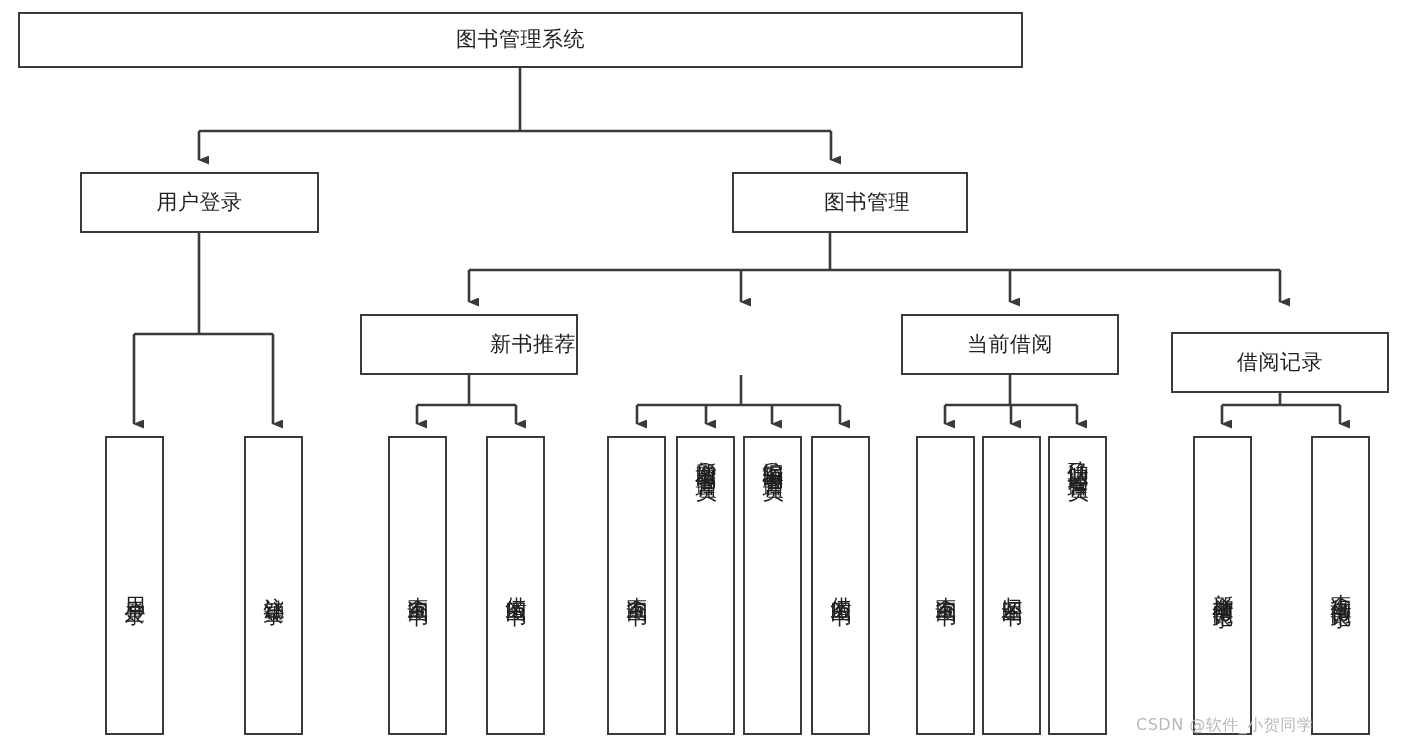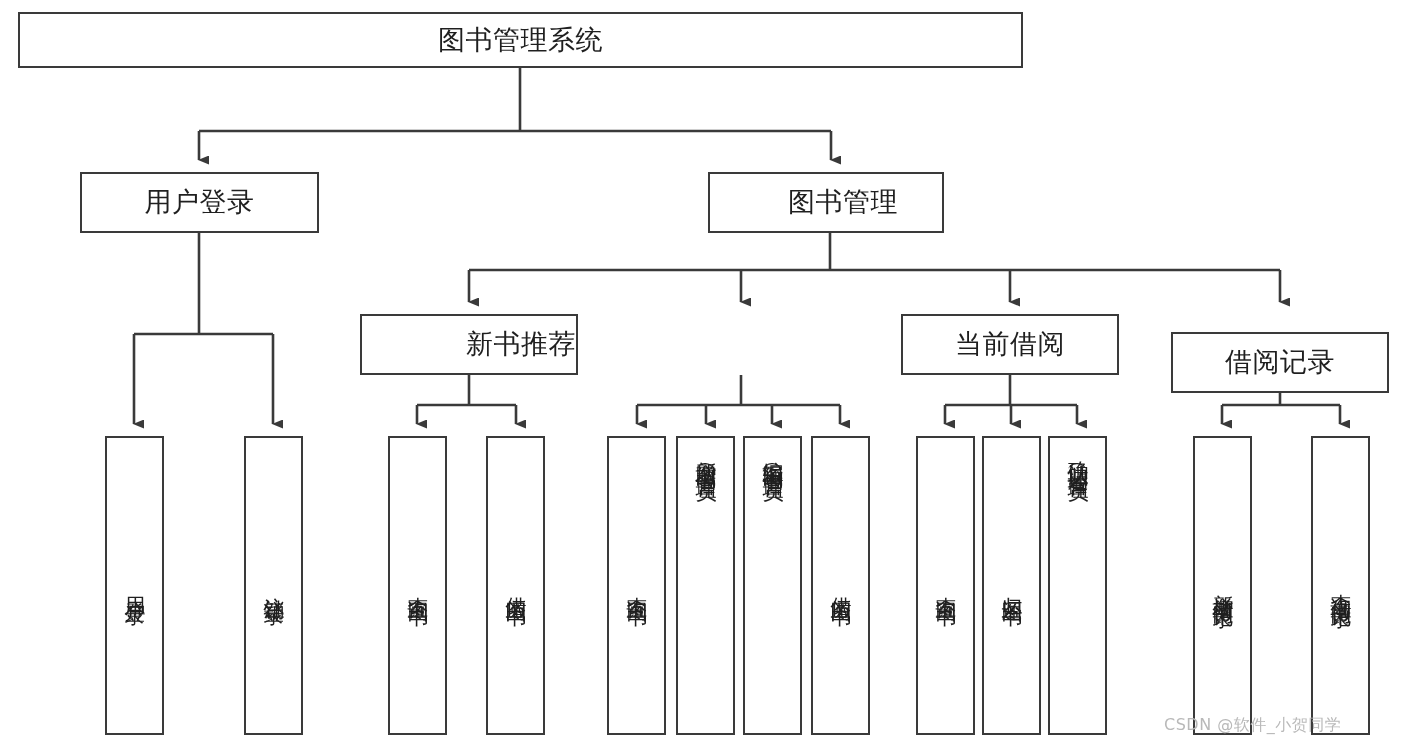--- a/index.html
+++ b/index.html
@@ -28,21 +28,21 @@
     position: absolute;
     box-sizing: border-box;
     border: 2px solid #3a3a3a;
     background: #ffffff;
     display: flex;
     align-items: center;
     justify-content: center;
     overflow: hidden;
   }
   .node-label-h {
-    font-size: 27px;
+    font-size: 21px;
     color: #1f1f1f;
     line-height: 1.2;
     letter-spacing: 0.5px;
     white-space: nowrap;
   }
   .leaf-box {
     position: absolute;
     box-sizing: border-box;
     border: 2px solid #3a3a3a;
     background: #ffffff;
@@ -146,21 +146,21 @@
     </g>
   </svg>
 
   <div class="node-box" style="left:18px; top:12px; width:1005px; height:56px;">
     <span class="node-label-h">图书管理系统</span>
   </div>
 
   <div class="node-box" style="left:80px; top:172px; width:239px; height:61px;">
     <span class="node-label-h">用户登录</span>
   </div>
-  <div class="node-box" style="left:708px; top:172px; width:236px; height:61px;padding-left:34px;">
+  <div class="node-box" style="left:732px; top:172px; width:236px; height:61px;padding-left:34px;">
     <span class="node-label-h">图书管理</span>
   </div>
 
   <div class="node-box" style="left:360px; top:314px; width:218px; height:61px;justify-content:flex-end;">
     <span class="node-label-h">新书推荐</span>
   </div>
   <div class="node-box" style="left:901px; top:314px; width:218px; height:61px;text-align:center;">
     <span class="node-label-h">当前借阅</span>
   </div>
   <div class="node-box" style="left:1171px; top:332px; width:218px; height:61px;">
@@ -226,15 +226,15 @@
     <div class="leaf-inner">
       <span class="leaf-label-v">新增借阅记录</span>
     </div>
   </div>
   <div class="leaf-box" style="left:1311px; top:436px; width:59px; height:299px;">
     <div class="leaf-inner">
       <span class="leaf-label-v">查询借阅记录</span>
     </div>
   </div>
 
-  <div class="watermark" style="left:1164px; top:715px;">CSDN @软件_小贺同学</div>
+  <div class="watermark" style="left:1136px; top:715px;">CSDN @软件_小贺同学</div>
 
 </div>
 
 </body></html>

